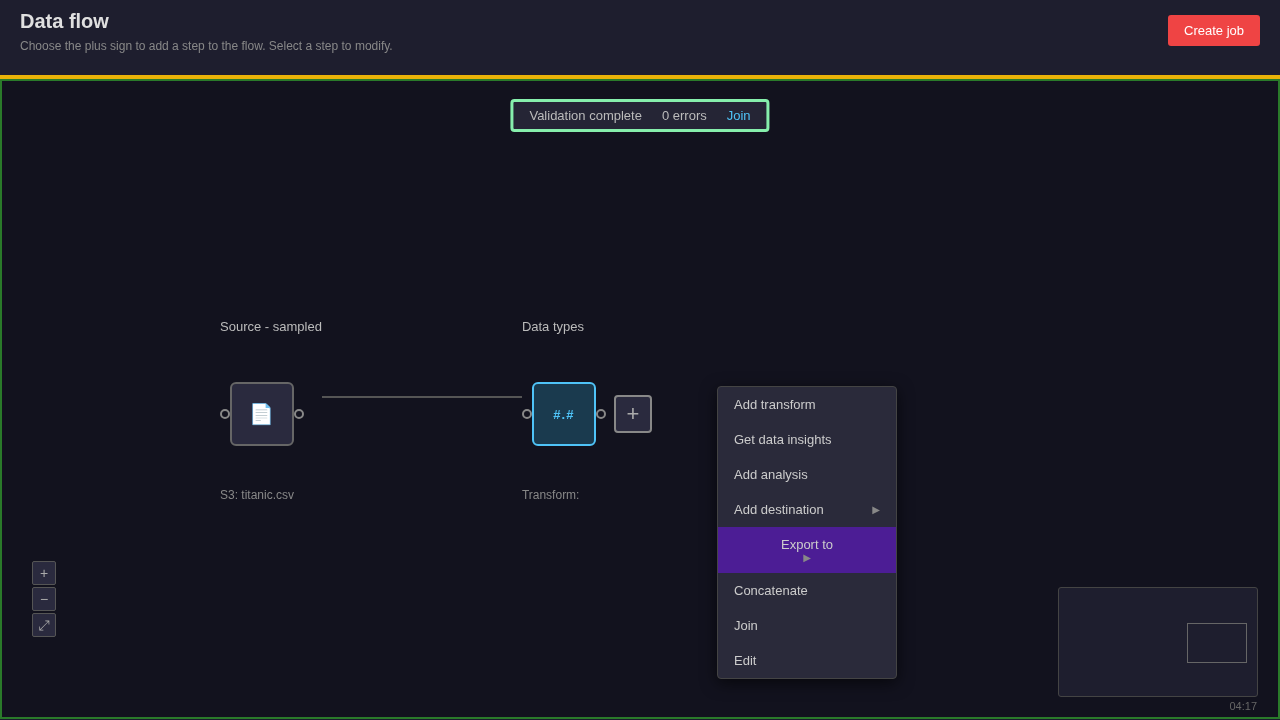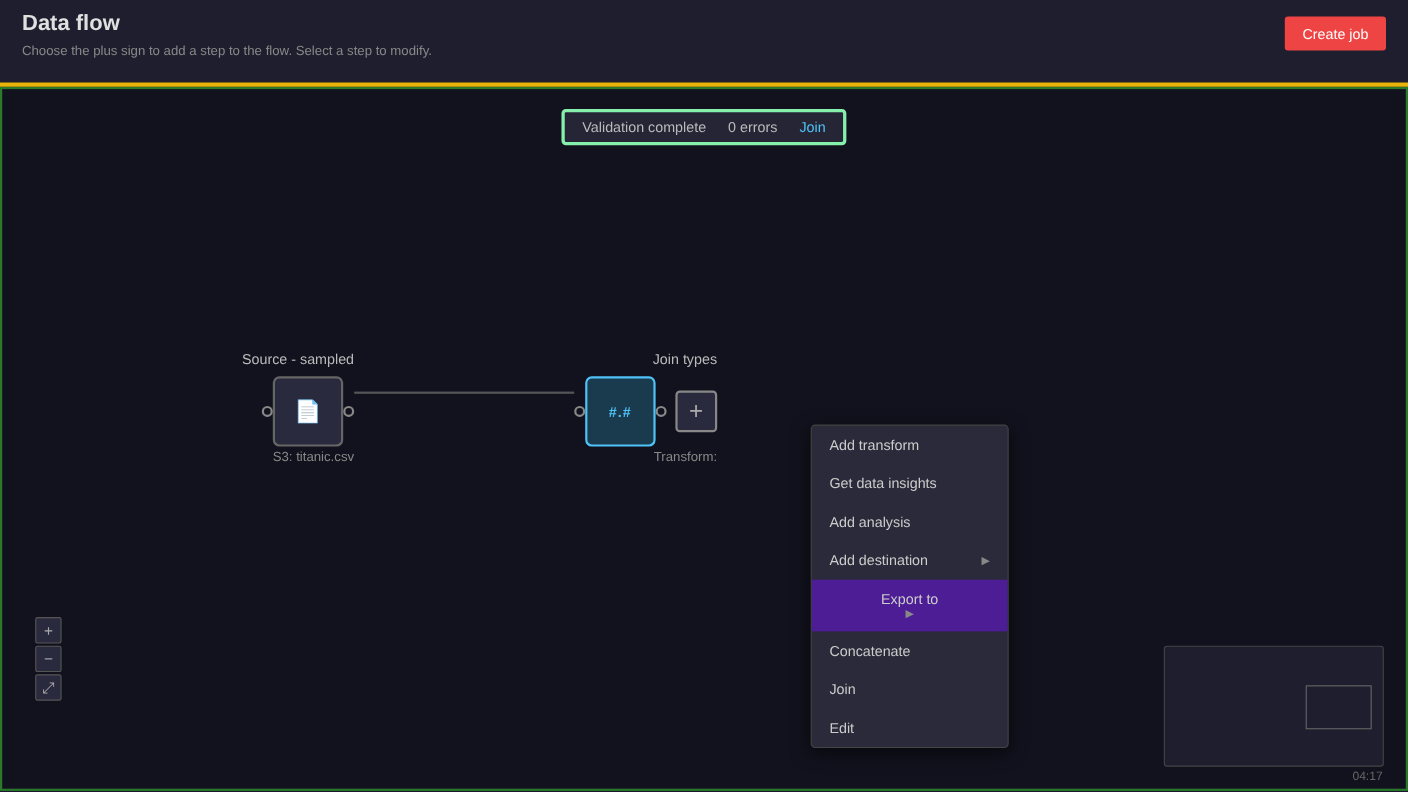--- a/index.html
+++ b/index.html
@@ -89,21 +89,22 @@
       left: 50%;
       transform: translate(-420px, -80px);
       display: flex;
       align-items: center;
       gap: 0;
     }
 
     .node-group {
       display: flex;
       flex-direction: column;
-      align-items: flex-end;
+      align-items: flex-start;
+      gap: 40px;
     }
 
     .node-label {
       font-size: 13px;
       color: #bbb;
       margin-bottom: 8px;
       text-align: center;
     }
 
     .node-box {
@@ -179,21 +180,21 @@
 
     
     .context-menu {
       position: absolute;
       background: #2a2a3a;
       border: 1px solid #444;
       border-radius: 4px;
       width: 180px;
       z-index: 100;
       top: 305px;
-      left: 735px;
+      left: 715px;
       box-shadow: 0 4px 16px rgba(0,0,0,0.6);
     }
 
     .menu-item {
       padding: 10px 16px;
       font-size: 13px;
       color: #ccc;
       cursor: pointer;
       display: flex;
       align-items: center;
@@ -303,21 +304,21 @@
         <span class="dot"></span>
       </div>
       <div class="node-sublabel">S3: titanic.csv</div>
     </div>
 
     <div style="display:flex;align-items:center;margin-top:-28px;">
       <div class="line line-long"></div>
     </div>
 
     <div class="node-group" style="position:relative;">
-      <div class="node-label">Join types</div>
+      <div class="node-label">Data types</div>
       <div class="connector">
         <span class="dot"></span>
         <div class="node-box transform">
           <span class="transform-icon">#.#</span>
         </div>
         <span class="dot"></span>
 
         <div class="plus-btn">
           <span>+</span>
         </div>

